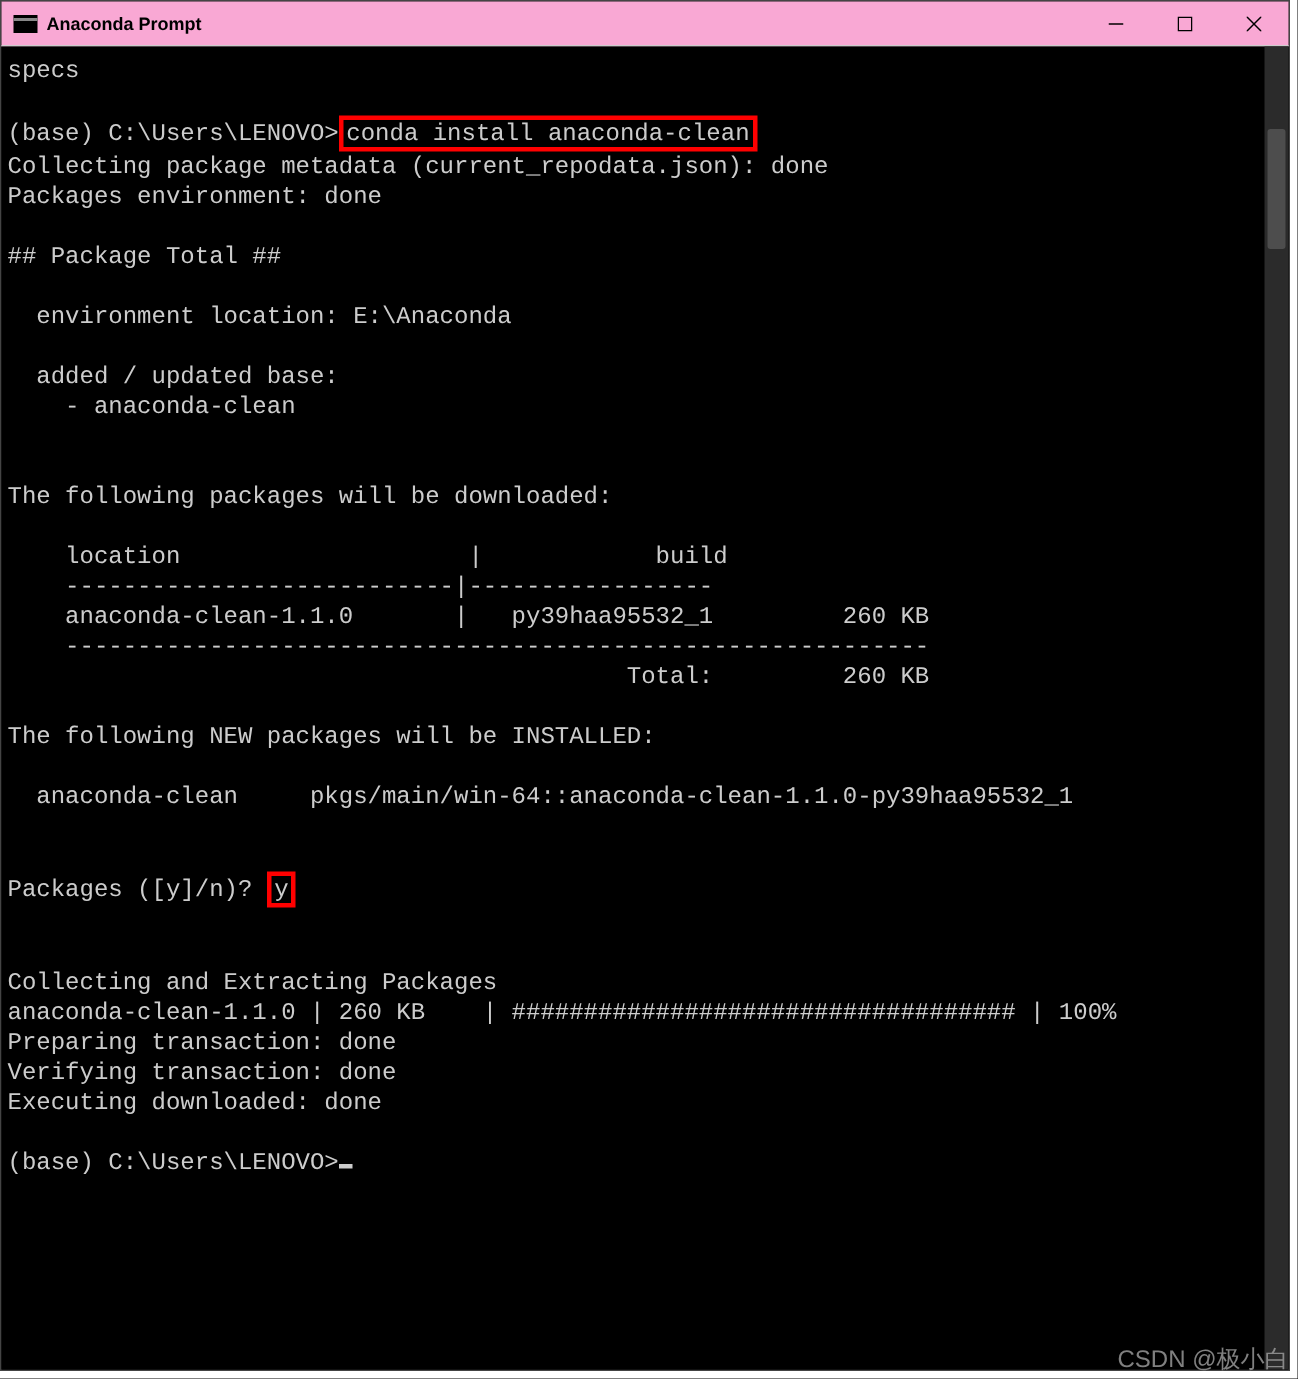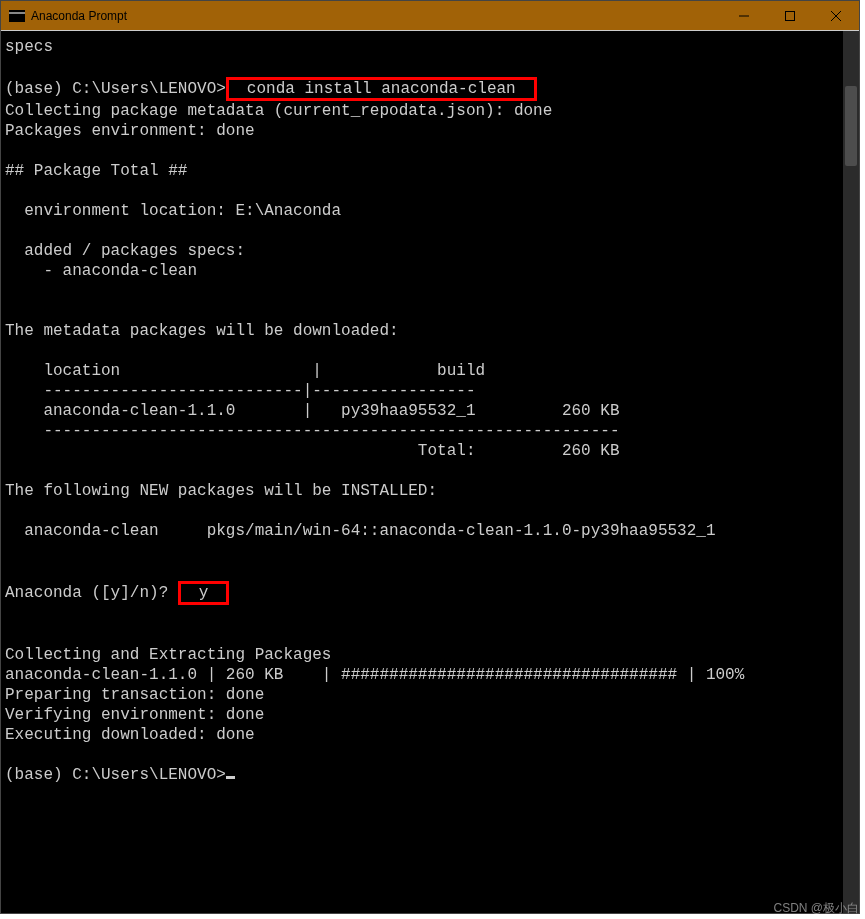--- a/index.html
+++ b/index.html
@@ -14,24 +14,25 @@
   .outer-border {
     position: absolute;
     left: 0; top: 0;
     width: 860px;
     height: 914px;
     border: 1px solid #444;
     background: #000;
   }
   .titlebar {
     height: 30px;
-    background: #a16207;
+    background: #f9a8d4;
     display: flex;
     align-items: center;
     border-bottom: 1px solid #ccc;
+    font-weight: bold;
   }
   .titlebar-icon {
     width: 16px; height: 12px;
     margin-left: 8px;
     background: #000;
     position: relative;
   }
   .titlebar-icon::after {
     content: "";
     position: absolute;
@@ -83,36 +84,36 @@
     position: absolute;
     top: 55px;
     left: 2px;
     width: 12px;
     height: 80px;
     background: #4d4d4d;
     border-radius: 2px;
   }
   .red-box {
     border: 3px solid #f00;
-    padding: 0 18px;
+    padding: 0 2px;
     display: inline-block;
     line-height: 18px;
   }
   .cursor {
     display: inline-block;
     width: 9px;
     height: 3px;
     background: #ccc;
     vertical-align: baseline;
   }
   .watermark {
     position: absolute;
     right: 6px;
     bottom: 2px;
-    font-size: 12px;
+    font-size: 16px;
     color: rgba(160,160,160,0.8);
     font-family: "Microsoft YaHei", sans-serif;
   }
 </style>
 </head>
 <body>
 
 <div class="outer-border">
 
   <div class="titlebar">
@@ -141,44 +142,44 @@
   <div class="terminal"><span>specs</span>
 <span></span>
 <span>(base) C:\Users\LENOVO&gt;</span><span class="red-box">conda install anaconda-clean</span>
 <span>Collecting package metadata (current_repodata.json): done</span>
 <span>Packages environment: done</span>
 <span></span>
 <span>## Package Total ##</span>
 <span></span>
 <span>  environment location: E:\Anaconda</span>
 <span></span>
-<span>  added / packages specs:</span>
+<span>  added / updated base:</span>
 <span>    - anaconda-clean</span>
 <span></span>
 <span></span>
-<span>The metadata packages will be downloaded:</span>
+<span>The following packages will be downloaded:</span>
 <span></span>
 <span>    location                    |            build</span>
 <span>    ---------------------------|-----------------</span>
 <span>    anaconda-clean-1.1.0       |   py39haa95532_1         260 KB</span>
 <span>    ------------------------------------------------------------</span>
 <span>                                           Total:         260 KB</span>
 <span></span>
 <span>The following NEW packages will be INSTALLED:</span>
 <span></span>
 <span>  anaconda-clean     pkgs/main/win-64::anaconda-clean-1.1.0-py39haa95532_1</span>
 <span></span>
 <span></span>
-<span>Anaconda ([y]/n)? </span><span class="red-box">y</span>
+<span>Packages ([y]/n)? </span><span class="red-box">y</span>
 <span></span>
 <span></span>
 <span>Collecting and Extracting Packages</span>
 <span>anaconda-clean-1.1.0 | 260 KB    | ################################### | 100%</span>
 <span>Preparing transaction: done</span>
-<span>Verifying environment: done</span>
+<span>Verifying transaction: done</span>
 <span>Executing downloaded: done</span>
 <span></span>
 <span>(base) C:\Users\LENOVO&gt;</span><span class="cursor"></span>
 </div>
 
   <div class="scrollbar-track">
     <div class="scrollbar-thumb"></div>
   </div>
 
 </div>

